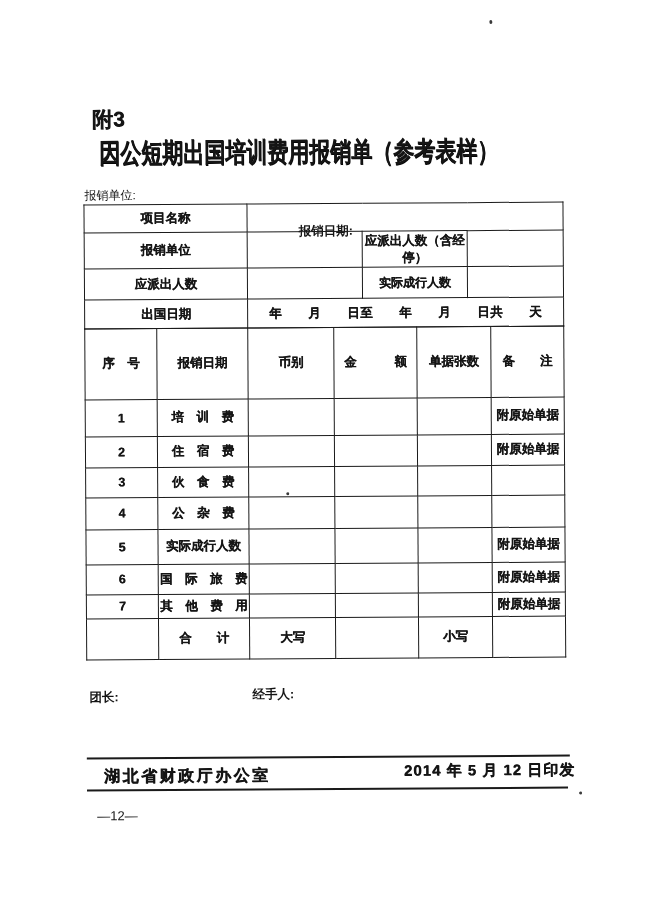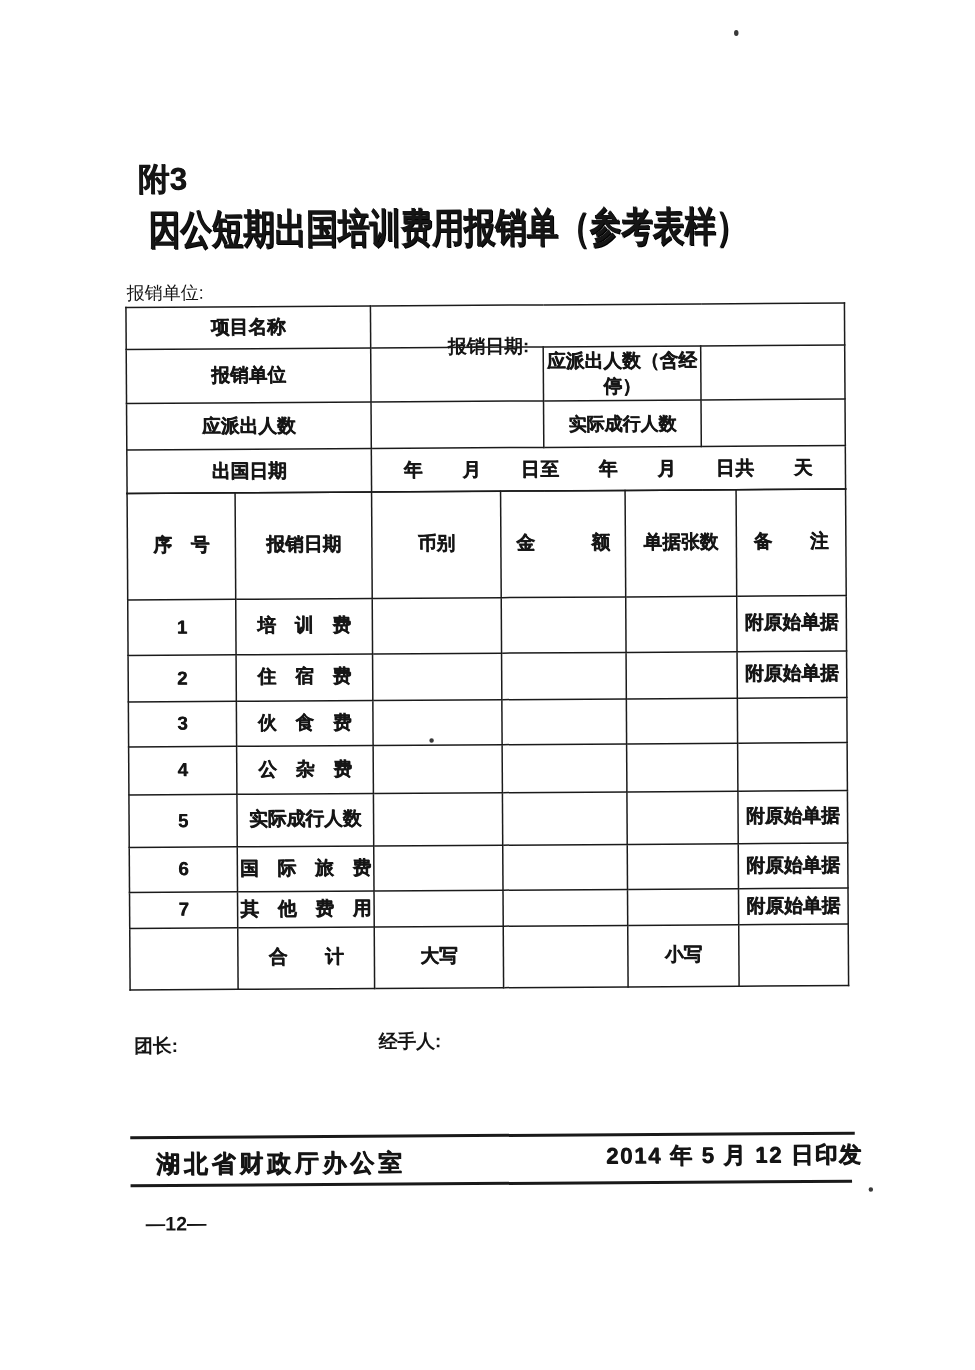--- a/index.html
+++ b/index.html
@@ -52,21 +52,21 @@
 
   .sign { font-size: 12.5px; font-weight: bold; }
   .leader { left: 88px; top: 688px; }
   .handler { left: 251px; top: 686px; }
 
   .footer-line { position: absolute; height: 2px; background: #1a1a1a; }
   .fl1 { left: 85px; top: 756px; width: 483px; }
   .fl2 { left: 85px; top: 788px; width: 481px; }
   .issuer { left: 102px; top: 765px; font-size: 16px; font-weight: bold; letter-spacing: 2.5px; text-shadow: 0.4px 0.4px 0 #111; }
   .print-date { left: 402px; top: 762px; font-size: 15px; font-weight: bold; letter-spacing: 1px; text-shadow: 0.4px 0.4px 0 #111; }
-  .page-number { left: 95px; top: 807px; font-size: 13px; font-weight: bold; }
+  .page-number { left: 95px; top: 807px; font-size: 13px; font-weight: normal; }
 
   .speck { position: absolute; background: #3a3a3a; border-radius: 50%; }
   .sp1 { left: 492px; top: 21px; width: 3px; height: 4px; }
   .sp2 { left: 286px; top: 492px; width: 3px; height: 3px; }
   .sp3 { left: 577px; top: 793px; width: 3px; height: 3px; }
 </style>
 </head>
 <body>
 
 <div class="sheet">

